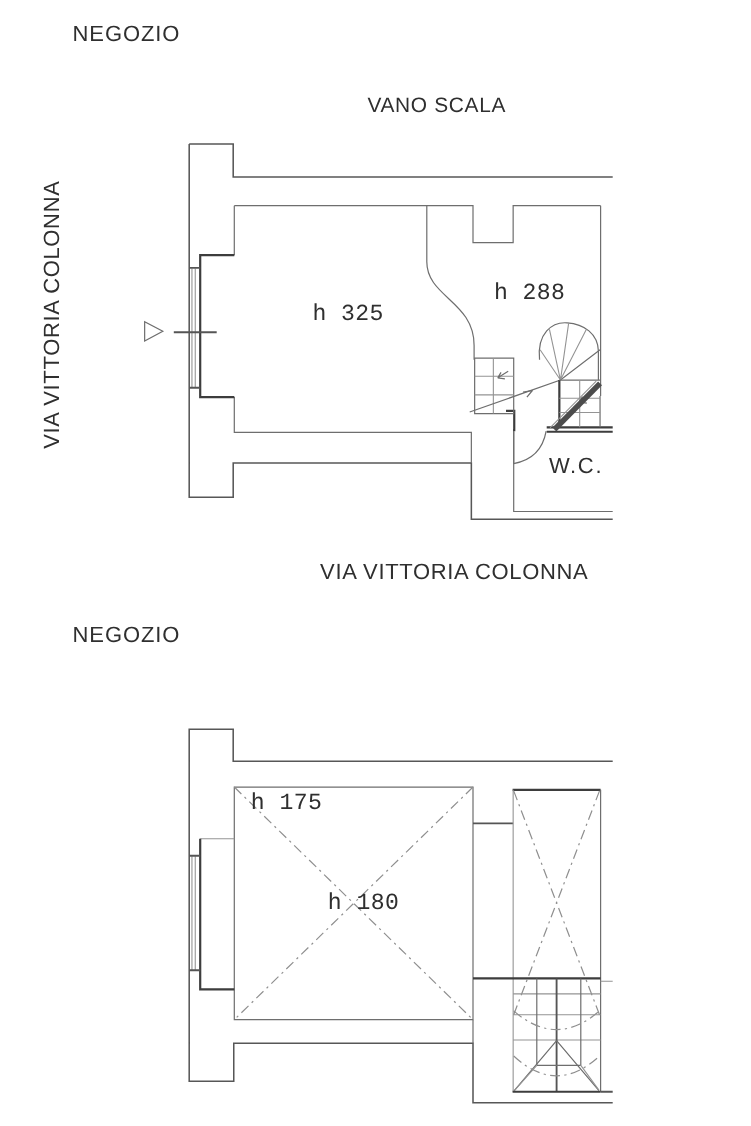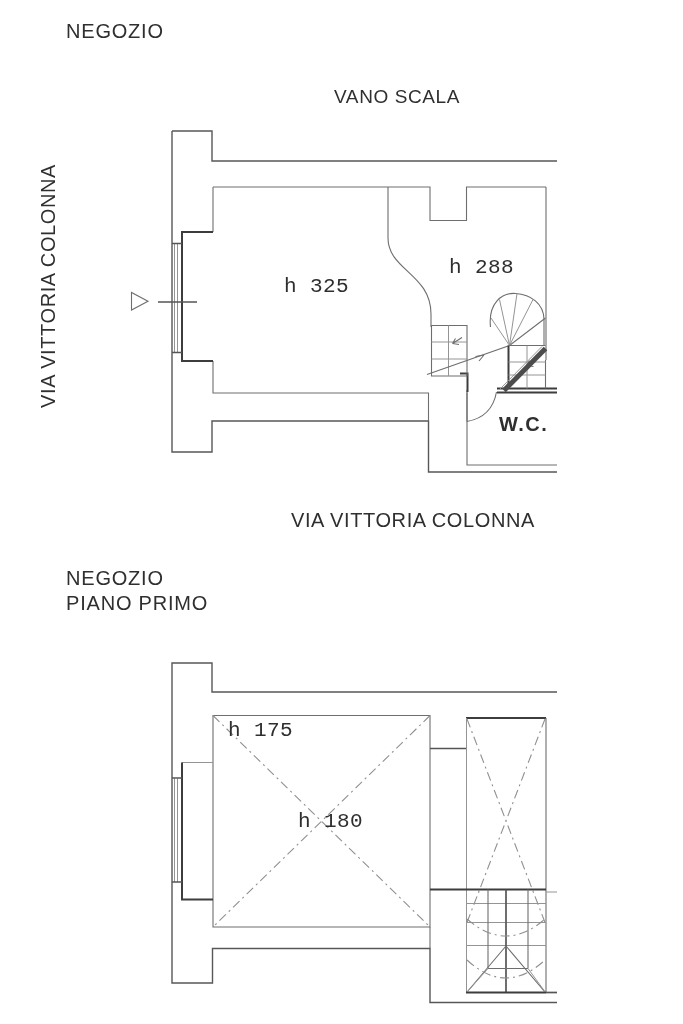--- a/index.html
+++ b/index.html
@@ -6,21 +6,21 @@
   #page{
     position:relative;width:557px;height:1024px;background:#ffffff;overflow:hidden;
     font-family:"Liberation Sans", sans-serif;color:#2f2f2f;
   }
   #plan-svg{position:absolute;left:0;top:0;}
   .lbl{position:absolute;white-space:nowrap;color:#2f2f2f;}
   .title{font-size:20px;line-height:25px;letter-spacing:0.8px;}
   .sub{font-size:19px;letter-spacing:0.6px;}
   .street{font-size:20px;letter-spacing:0.6px;}
   .hval{font-size:21px;letter-spacing:0.4px;font-family:Liberation Mono, monospace;}
-  .wc{font-size:20px;letter-spacing:1.5px;font-weight:bold;}
+  .wc{font-size:20px;letter-spacing:1.5px;}
   .rot{transform:translate(-50%,-50%) rotate(-90deg);}
   
   path,line{fill:none;stroke-linecap:butt;stroke-linejoin:miter;}
   .s-outer{stroke:#575757;stroke-width:1.4;}
   .s-inner{stroke:#6e6e6e;stroke-width:1.1;}
   .s-mid{stroke:#555555;stroke-width:1.7;}
   .s-dark{stroke:#3d3d3d;stroke-width:2;}
   .s-thin{stroke:#949494;stroke-width:1;}
   .s-dd{stroke:#8f8f8f;stroke-width:1.1;stroke-dasharray:9 4 2 4;}
   .s-band{stroke:#4c4c4c;stroke-width:5;}
@@ -119,20 +119,19 @@
   <div class="lbl hval" style="left:284px;top:275px">h 325</div>
 
   <div class="lbl hval" style="left:449px;top:256px">h 288</div>
 
   <div class="lbl wc" style="left:499px;top:413px">W.C.</div>
 
   <div class="lbl street" style="left:291px;top:509px">VIA VITTORIA COLONNA</div>
 
   <div class="lbl title" style="left:66px;top:566px">
     <div>NEGOZIO</div>
-    <div>PIANO PRIMO</div>
   </div>
 
   <div class="lbl hval" style="left:228px;top:719px">h 175</div>
 
   <div class="lbl hval" style="left:298px;top:810px">h 180</div>
 
 </div>
 
 </body></html>

